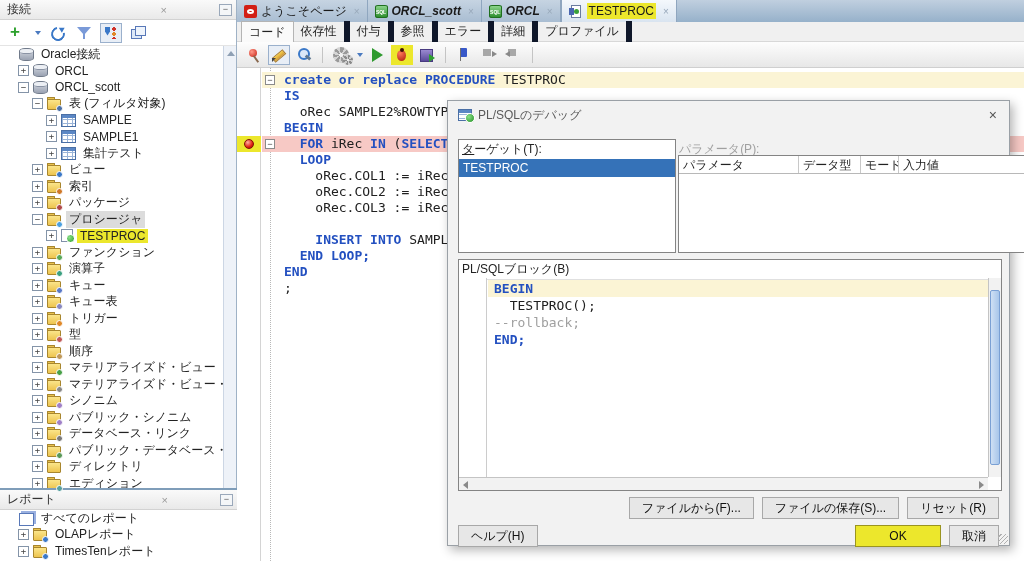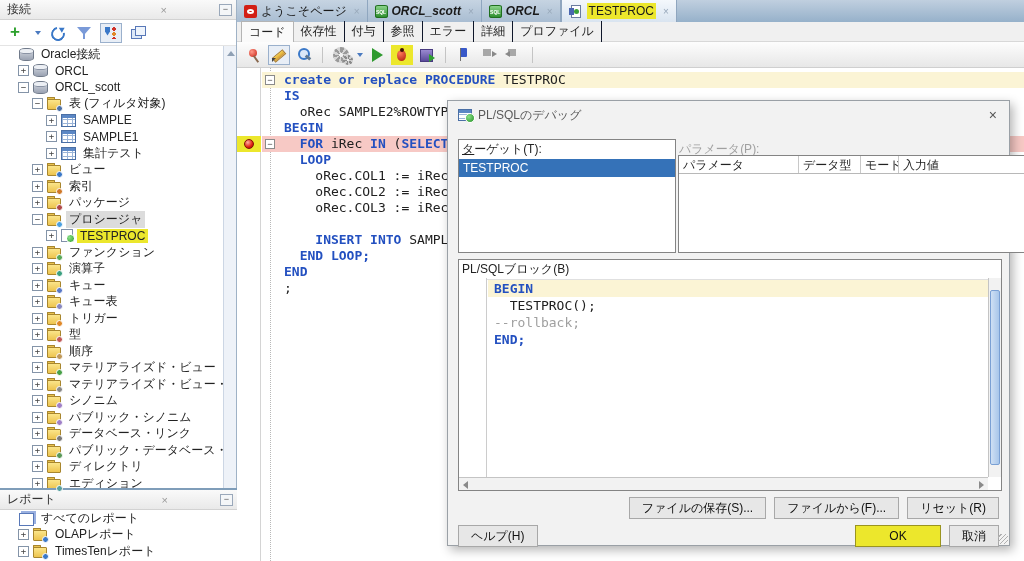--- a/index.html
+++ b/index.html
@@ -57,21 +57,21 @@
   .ti.oracle { background:#d21e14; border-radius:2px; }
   .ti.oracle::after { content:""; position:absolute; left:3px; top:4px; right:3px; bottom:4px; border:2px solid #fff; border-radius:50%; }
   .ti.sqldb { background:linear-gradient(#8cd48c,#2f8f2f); border:1px solid #1f6f1f; border-radius:3px/2px; }
   .ti.sqldb::after { content:"SQL"; position:absolute; left:0; right:0; top:3px; font-size:5px; color:#fff; text-align:center; font-weight:bold; }
   .ti.proc { width:10px; margin:0 2px; background:#fff; border:1px solid #6a7ca0; }
   .ti.proc::before { content:""; position:absolute; left:-3px; top:2px; width:5px; height:7px; background:#4a66b0; }
   .ti.proc::after { content:""; position:absolute; right:1px; top:3px; width:5px; height:5px; border-radius:50%; background:#3aa03a; }
 
   
   .subtabs { position:absolute; left:237px; top:22px; right:0; height:20px; background:#f0f0f0; border-bottom:1px solid #d8d8d8; display:flex; align-items:center; padding-left:4px; }
-  .subtab { padding:2px 7px; border-right:1px solid #0f172a; color:#222; cursor:default; }
+  .subtab { padding:2px 7px; border-right:6px solid #0f172a; color:#222; cursor:default; }
   .subtab.selected { background:#fafafa; border:1px solid #b4b4b4; border-bottom:none; }
 
   
   .edtoolbar { position:absolute; left:237px; top:42px; right:0; height:26px; background:linear-gradient(#fdfdfd,#e7e7e7); border-bottom:1px solid #cfcfcf; display:flex; align-items:center; padding-left:6px; gap:3px; }
   .tbi { width:22px; height:20px; position:relative; display:flex; align-items:center; justify-content:center; border:1px solid transparent; }
   .tbi.pressed { border:1px solid #9ab0cc; background:#e8eef6; }
   .tbi.hl { background:#ece72c; }
   .tsep { width:1px; height:16px; background:#c4c4c4; margin:0 4px; }
 
   .i-pin,.i-edit,.i-probe,.i-gear,.i-run,.i-bug,.i-cmpl,.i-bm,.i-bmn,.i-bmp,
@@ -548,22 +548,22 @@
       <div class="blk-vscroll">
           <div class="blk-thumb"></div>
         </div>
       <div class="blk-hscroll">
         <span class="hs-l"></span>
         <span class="hs-r"></span>
       </div>
     </div>
 
     <div class="btnrow1">
+      <div class="wbtn">ファイルから(F)...</div>
       <div class="wbtn">ファイルの保存(S)...</div>
-      <div class="wbtn">ファイルから(F)...</div>
       <div class="wbtn">リセット(R)</div>
     </div>
     <div class="btnrow2">
       <div class="wbtn">ヘルプ(H)</div>
       <div class="spacer"></div>
       <div class="wbtn okhl" style="margin-right:8px;">OK</div>
       <div class="wbtn">取消</div>
     </div>
     <div class="grip"></div>
   </div>

